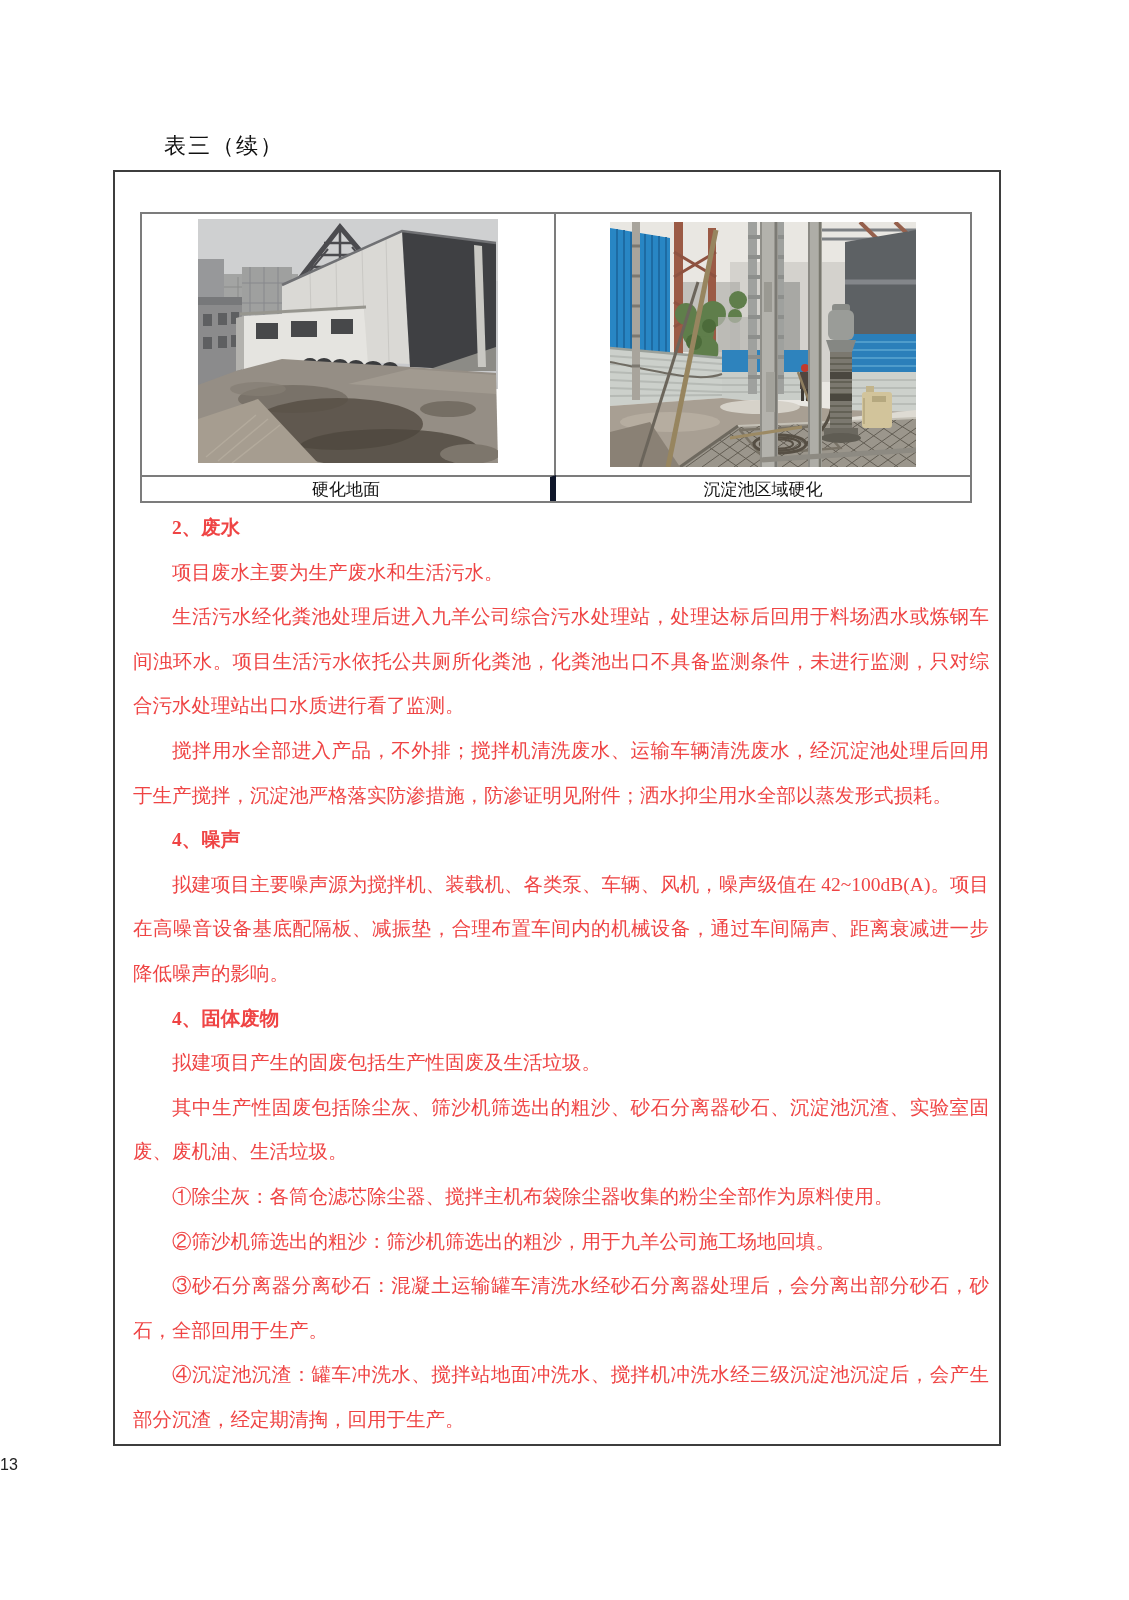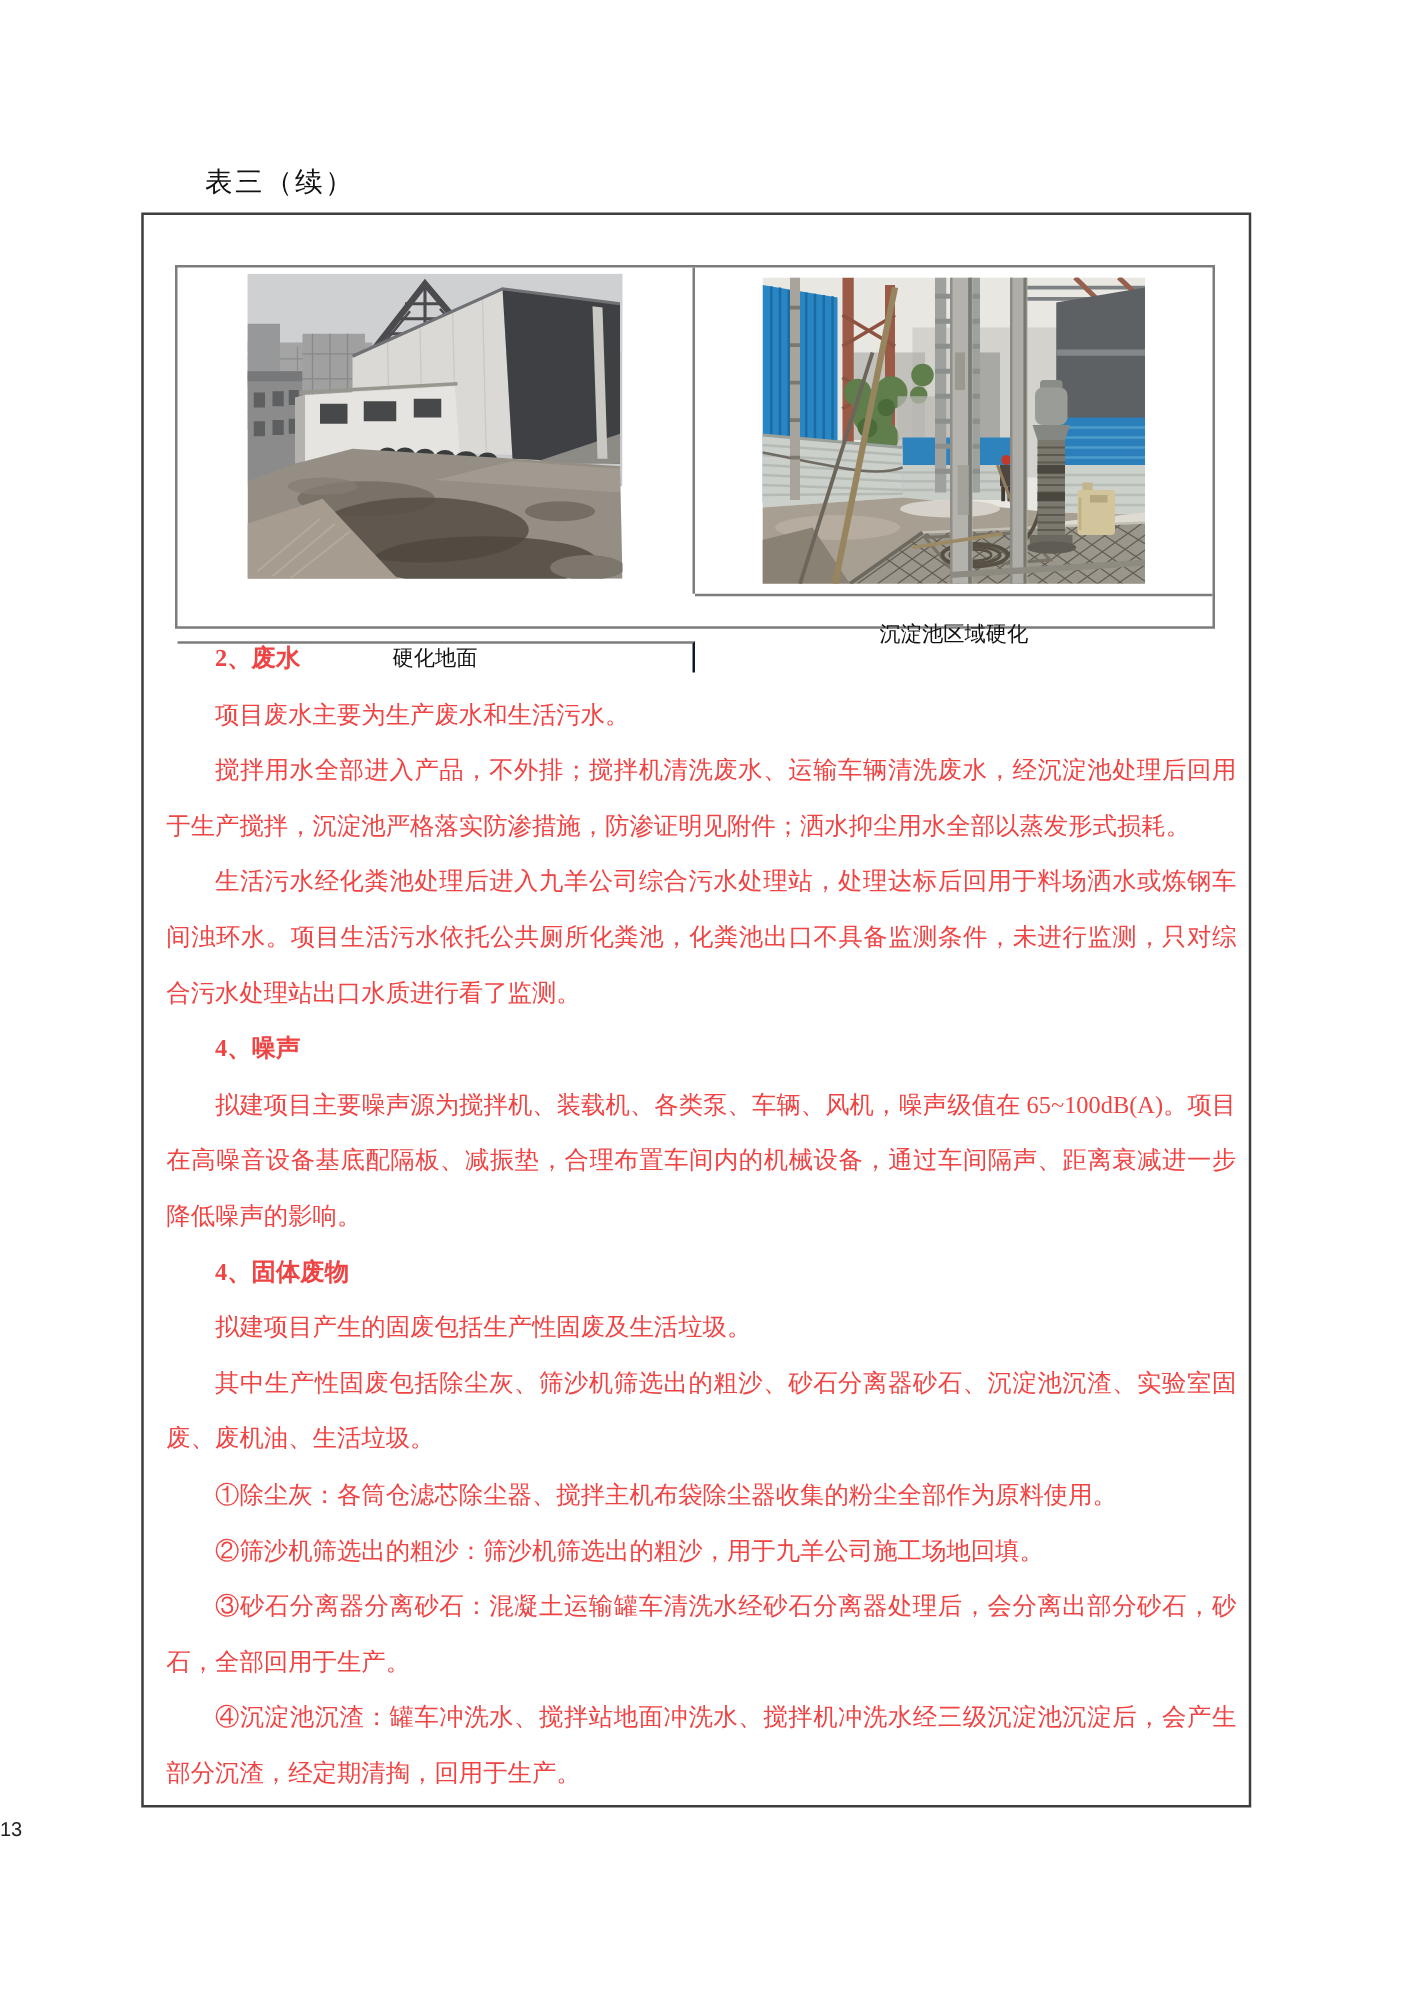--- a/index.html
+++ b/index.html
@@ -23,21 +23,21 @@
     background:#fff;
   }
   .photo-cell { display:flex; justify-content:center; align-items:flex-start; overflow:hidden; }
   .photo-cell.left  { border-right:2px solid #7c7c7c; padding-top:5px; }
   .photo-cell.right { padding-top:8px; }
   .caption-cell {
     border-top:2px solid #7c7c7c;
     display:flex; align-items:center; justify-content:center;
     font-size:17px; color:#111;
   }
-  .caption-cell.left { border-right:2px solid #0f172a;margin-top:38px; }
+  .caption-cell.left { border-right:6px solid #0f172a; }
   .photo-svg { display:block; }
   .body-text {
     position:absolute; left:133px; top:506px; width:856px;
     font-size:19.5px; line-height:44.6px;
     text-align:justify; text-align-last:left; color:#ef4444;
   }
   .body-text p { text-indent:2em; }
   .body-text p.heading { font-weight:bold; }
   .page-num {
     position:absolute; left:0; right:0; top:1456px; text-align:left;
@@ -272,24 +272,24 @@
       </svg>
     </div>
 
     <div class="caption-cell left">硬化地面</div>
     <div class="caption-cell right">沉淀池区域硬化</div>
   </div>
 
   <div class="body-text">
     <p class="heading">2、废水</p>
     <p class="para">项目废水主要为生产废水和生活污水。</p>
+    <p class="para">生活污水经化粪池处理后进入九羊公司综合污水处理站，处理达标后回用于料场洒水或炼钢车间浊环水。项目生活污水依托公共厕所化粪池，化粪池出口不具备监测条件，未进行监测，只对综合污水处理站出口水质进行看了监测。</p>
     <p class="para">搅拌用水全部进入产品，不外排；搅拌机清洗废水、运输车辆清洗废水，经沉淀池处理后回用于生产搅拌，沉淀池严格落实防渗措施，防渗证明见附件；洒水抑尘用水全部以蒸发形式损耗。</p>
-    <p class="para">生活污水经化粪池处理后进入九羊公司综合污水处理站，处理达标后回用于料场洒水或炼钢车间浊环水。项目生活污水依托公共厕所化粪池，化粪池出口不具备监测条件，未进行监测，只对综合污水处理站出口水质进行看了监测。</p>
     <p class="heading">4、噪声</p>
-    <p class="para">拟建项目主要噪声源为搅拌机、装载机、各类泵、车辆、风机，噪声级值在 65~100dB(A)。项目在高噪音设备基底配隔板、减振垫，合理布置车间内的机械设备，通过车间隔声、距离衰减进一步降低噪声的影响。</p>
+    <p class="para">拟建项目主要噪声源为搅拌机、装载机、各类泵、车辆、风机，噪声级值在 42~100dB(A)。项目在高噪音设备基底配隔板、减振垫，合理布置车间内的机械设备，通过车间隔声、距离衰减进一步降低噪声的影响。</p>
     <p class="heading">4、固体废物</p>
     <p class="para">拟建项目产生的固废包括生产性固废及生活垃圾。</p>
     <p class="para">其中生产性固废包括除尘灰、筛沙机筛选出的粗沙、砂石分离器砂石、沉淀池沉渣、实验室固废、废机油、生活垃圾。</p>
     <p class="para">①除尘灰：各筒仓滤芯除尘器、搅拌主机布袋除尘器收集的粉尘全部作为原料使用。</p>
     <p class="para">②筛沙机筛选出的粗沙：筛沙机筛选出的粗沙，用于九羊公司施工场地回填。</p>
     <p class="para">③砂石分离器分离砂石：混凝土运输罐车清洗水经砂石分离器处理后，会分离出部分砂石，砂石，全部回用于生产。</p>
     <p class="para">④沉淀池沉渣：罐车冲洗水、搅拌站地面冲洗水、搅拌机冲洗水经三级沉淀池沉淀后，会产生部分沉渣，经定期清掏，回用于生产。</p>
   </div>
 
   <div class="page-num">13</div>

